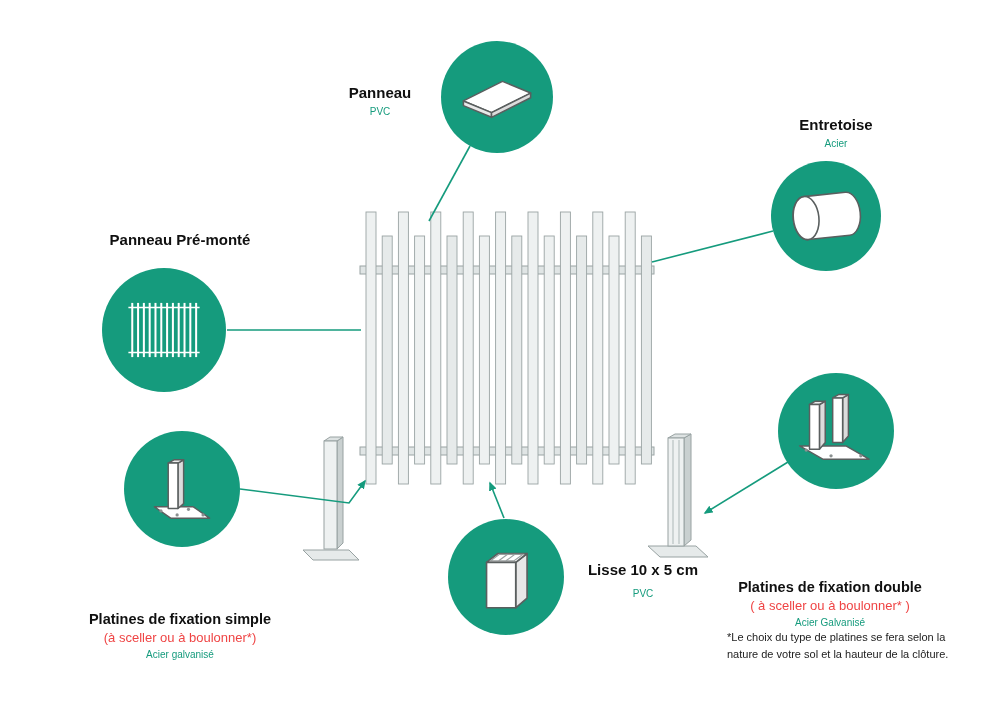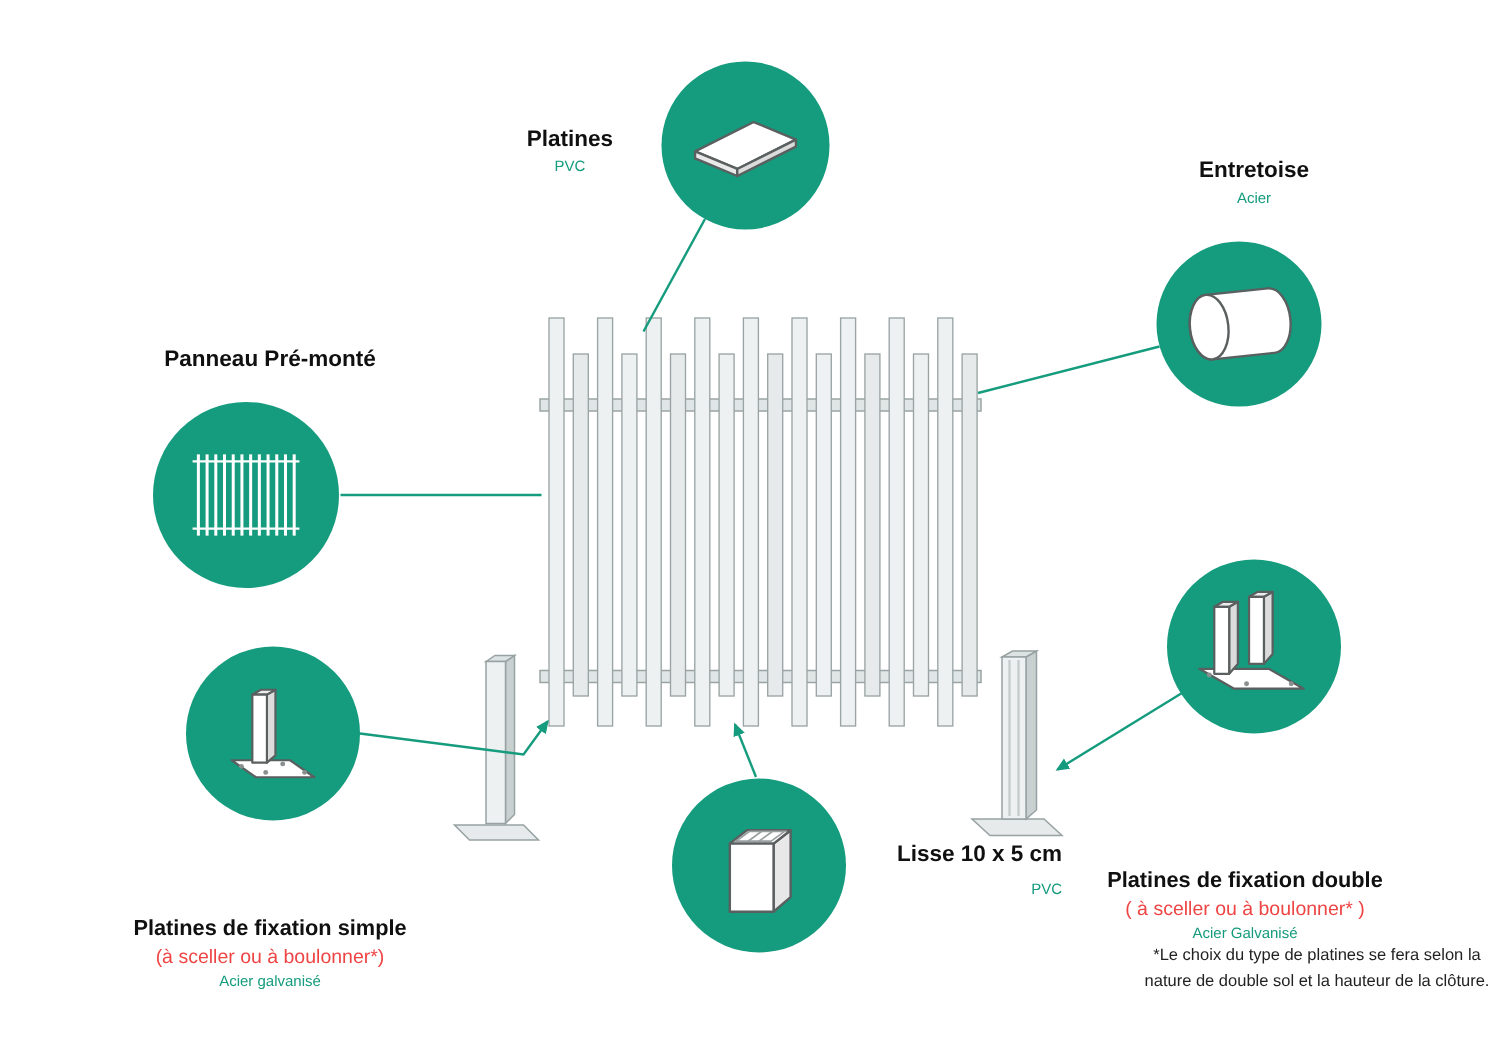--- a/index.html
+++ b/index.html
@@ -15,27 +15,27 @@
   .postside{fill:#c9d0d0;stroke:#98a2a2;stroke-width:1;}
   .posttop{fill:#dde2e2;stroke:#98a2a2;stroke-width:1;}
   .channel{stroke:#c2caca;stroke-width:1.5;}
   #connectors{stroke:var(--green);stroke-width:1.6;}
   .circle{
     position:absolute;border-radius:50%;background:var(--green);z-index:2;
     display:flex;align-items:center;justify-content:center;
   }
   .label{position:absolute;z-index:3;line-height:1.25;}
   .center{text-align:center;}
-  .leftalign{text-align:right;}
+  .leftalign{text-align:center;}
   .title{font-weight:700;font-size:15px;color:#101010;}
   .title.sm{font-size:14.5px;margin-top:42px;}
   .sub{font-size:13px;color:#ef4444;margin-top:2px;text-align:center;}
   .material{color:var(--green);font-size:10px;font-weight:500;margin-top:3px;}
   .material.gap{margin-top:8px;}
-  .footnote{position:absolute;z-index:3;font-size:11px;line-height:1.5;color:#222;text-align:center;margin-left:36px;}
+  .footnote{position:absolute;z-index:3;font-size:11px;line-height:1.5;color:#222;text-align:left;}
 </style>
 </head>
 <body>
 
 <div class="canvas">
 
   <svg class="scene" width="1000" height="707" viewBox="0 0 1000 707">
     <defs>
       <marker id="arrowhead" markerWidth="12" markerHeight="10" refX="7.5" refY="4" orient="auto" markerUnits="userSpaceOnUse">
         <path d="M0,0 L9,4 L0,8 Z" fill="#159b7d"></path>
@@ -178,25 +178,25 @@
       </g>
       <g fill="#8a9090">
         <circle cx="22" cy="81" r="2"></circle>
           <circle cx="52" cy="88" r="2"></circle>
           <circle cx="88" cy="88" r="2"></circle>
       </g>
     </svg>
   </div>
 
   <div class="label center" style="left:338px;top:84px;width:84px">
-    <div class="title">Platines</div>
+    <div class="title">Panneau</div>
     <div class="material">PVC</div>
   </div>
 
-  <div class="label center" style="left:776px;top:105px;width:120px">
+  <div class="label center" style="left:776px;top:116px;width:120px">
     <div class="title">Entretoise</div>
     <div class="material">Acier</div>
   </div>
 
   <div class="label center" style="left:70px;top:568px;width:220px">
     <div class="title sm">Platines de fixation simple</div>
     <div class="sub">(à sceller ou à boulonner*)</div>
     <div class="material">Acier galvanisé</div>
   </div>
 
@@ -210,16 +210,16 @@
   </div>
 
   <div class="label center" style="left:720px;top:536px;width:220px">
     <div class="title sm">Platines de fixation double</div>
     <div class="sub">( à sceller ou à boulonner* )</div>
     <div class="material">Acier Galvanisé</div>
   </div>
 
   <div class="footnote" style="left:727px;top:629px;width:230px">
     <div>*Le choix du type de platines se fera selon la</div>
-    <div>nature de double sol et la hauteur de la clôture.</div>
+    <div>nature de votre sol et la hauteur de la clôture.</div>
   </div>
 
 </div>
 
 </body></html>

